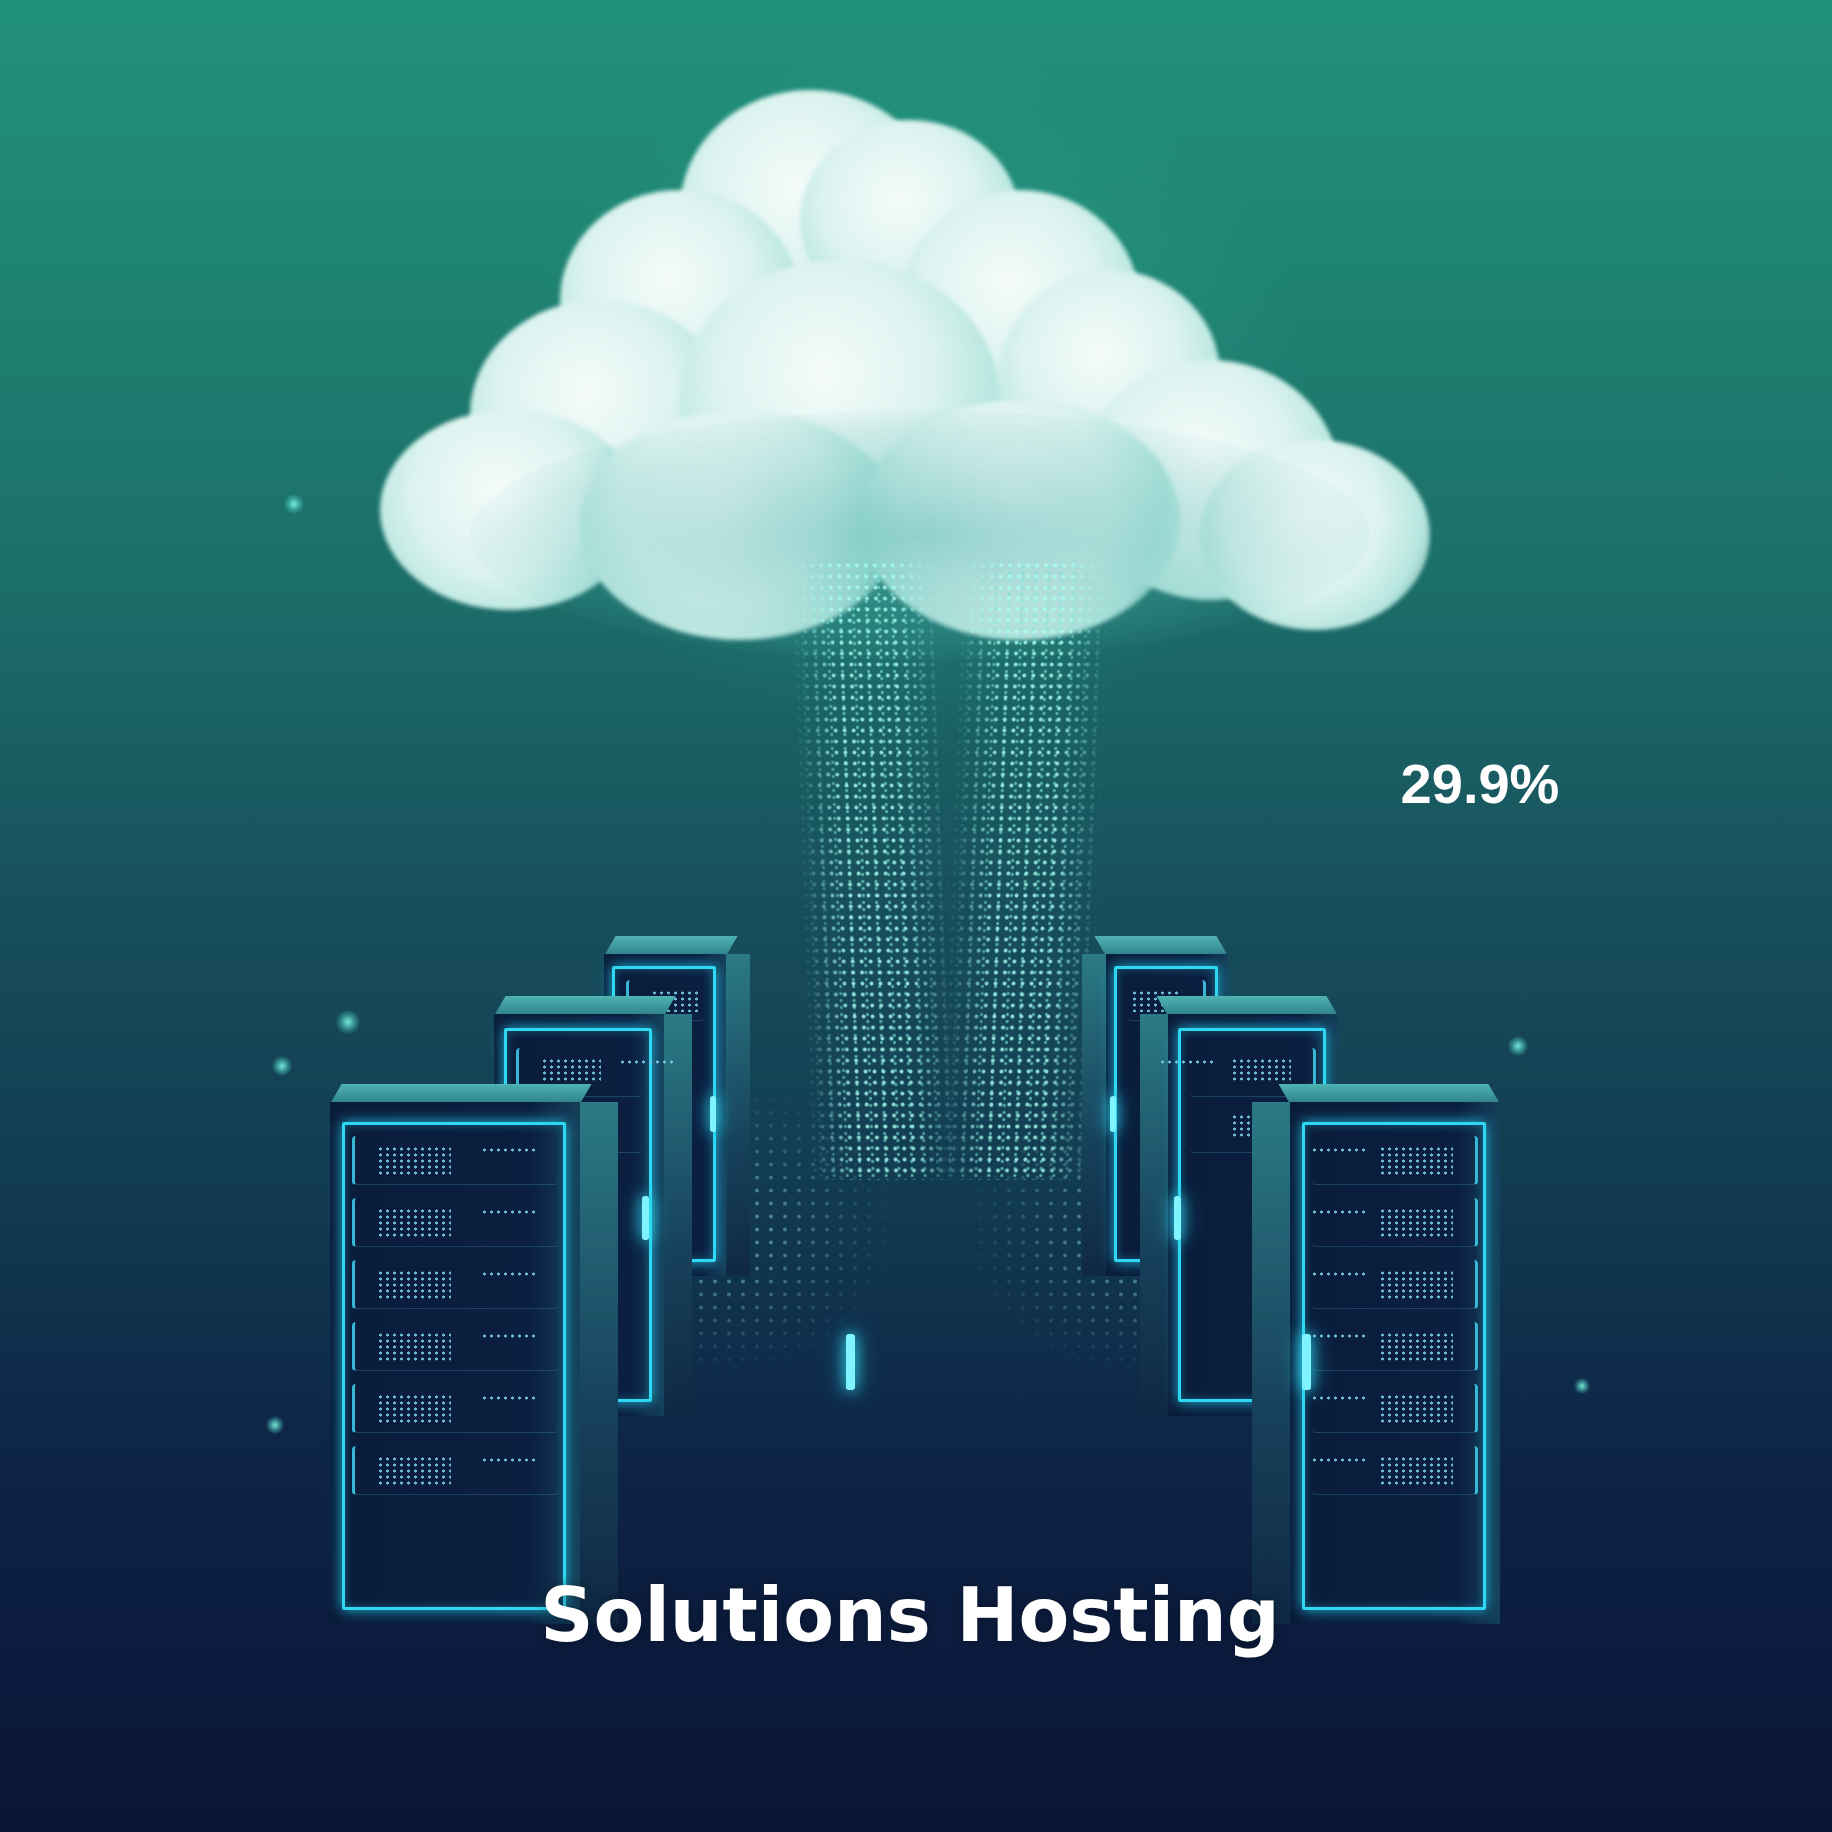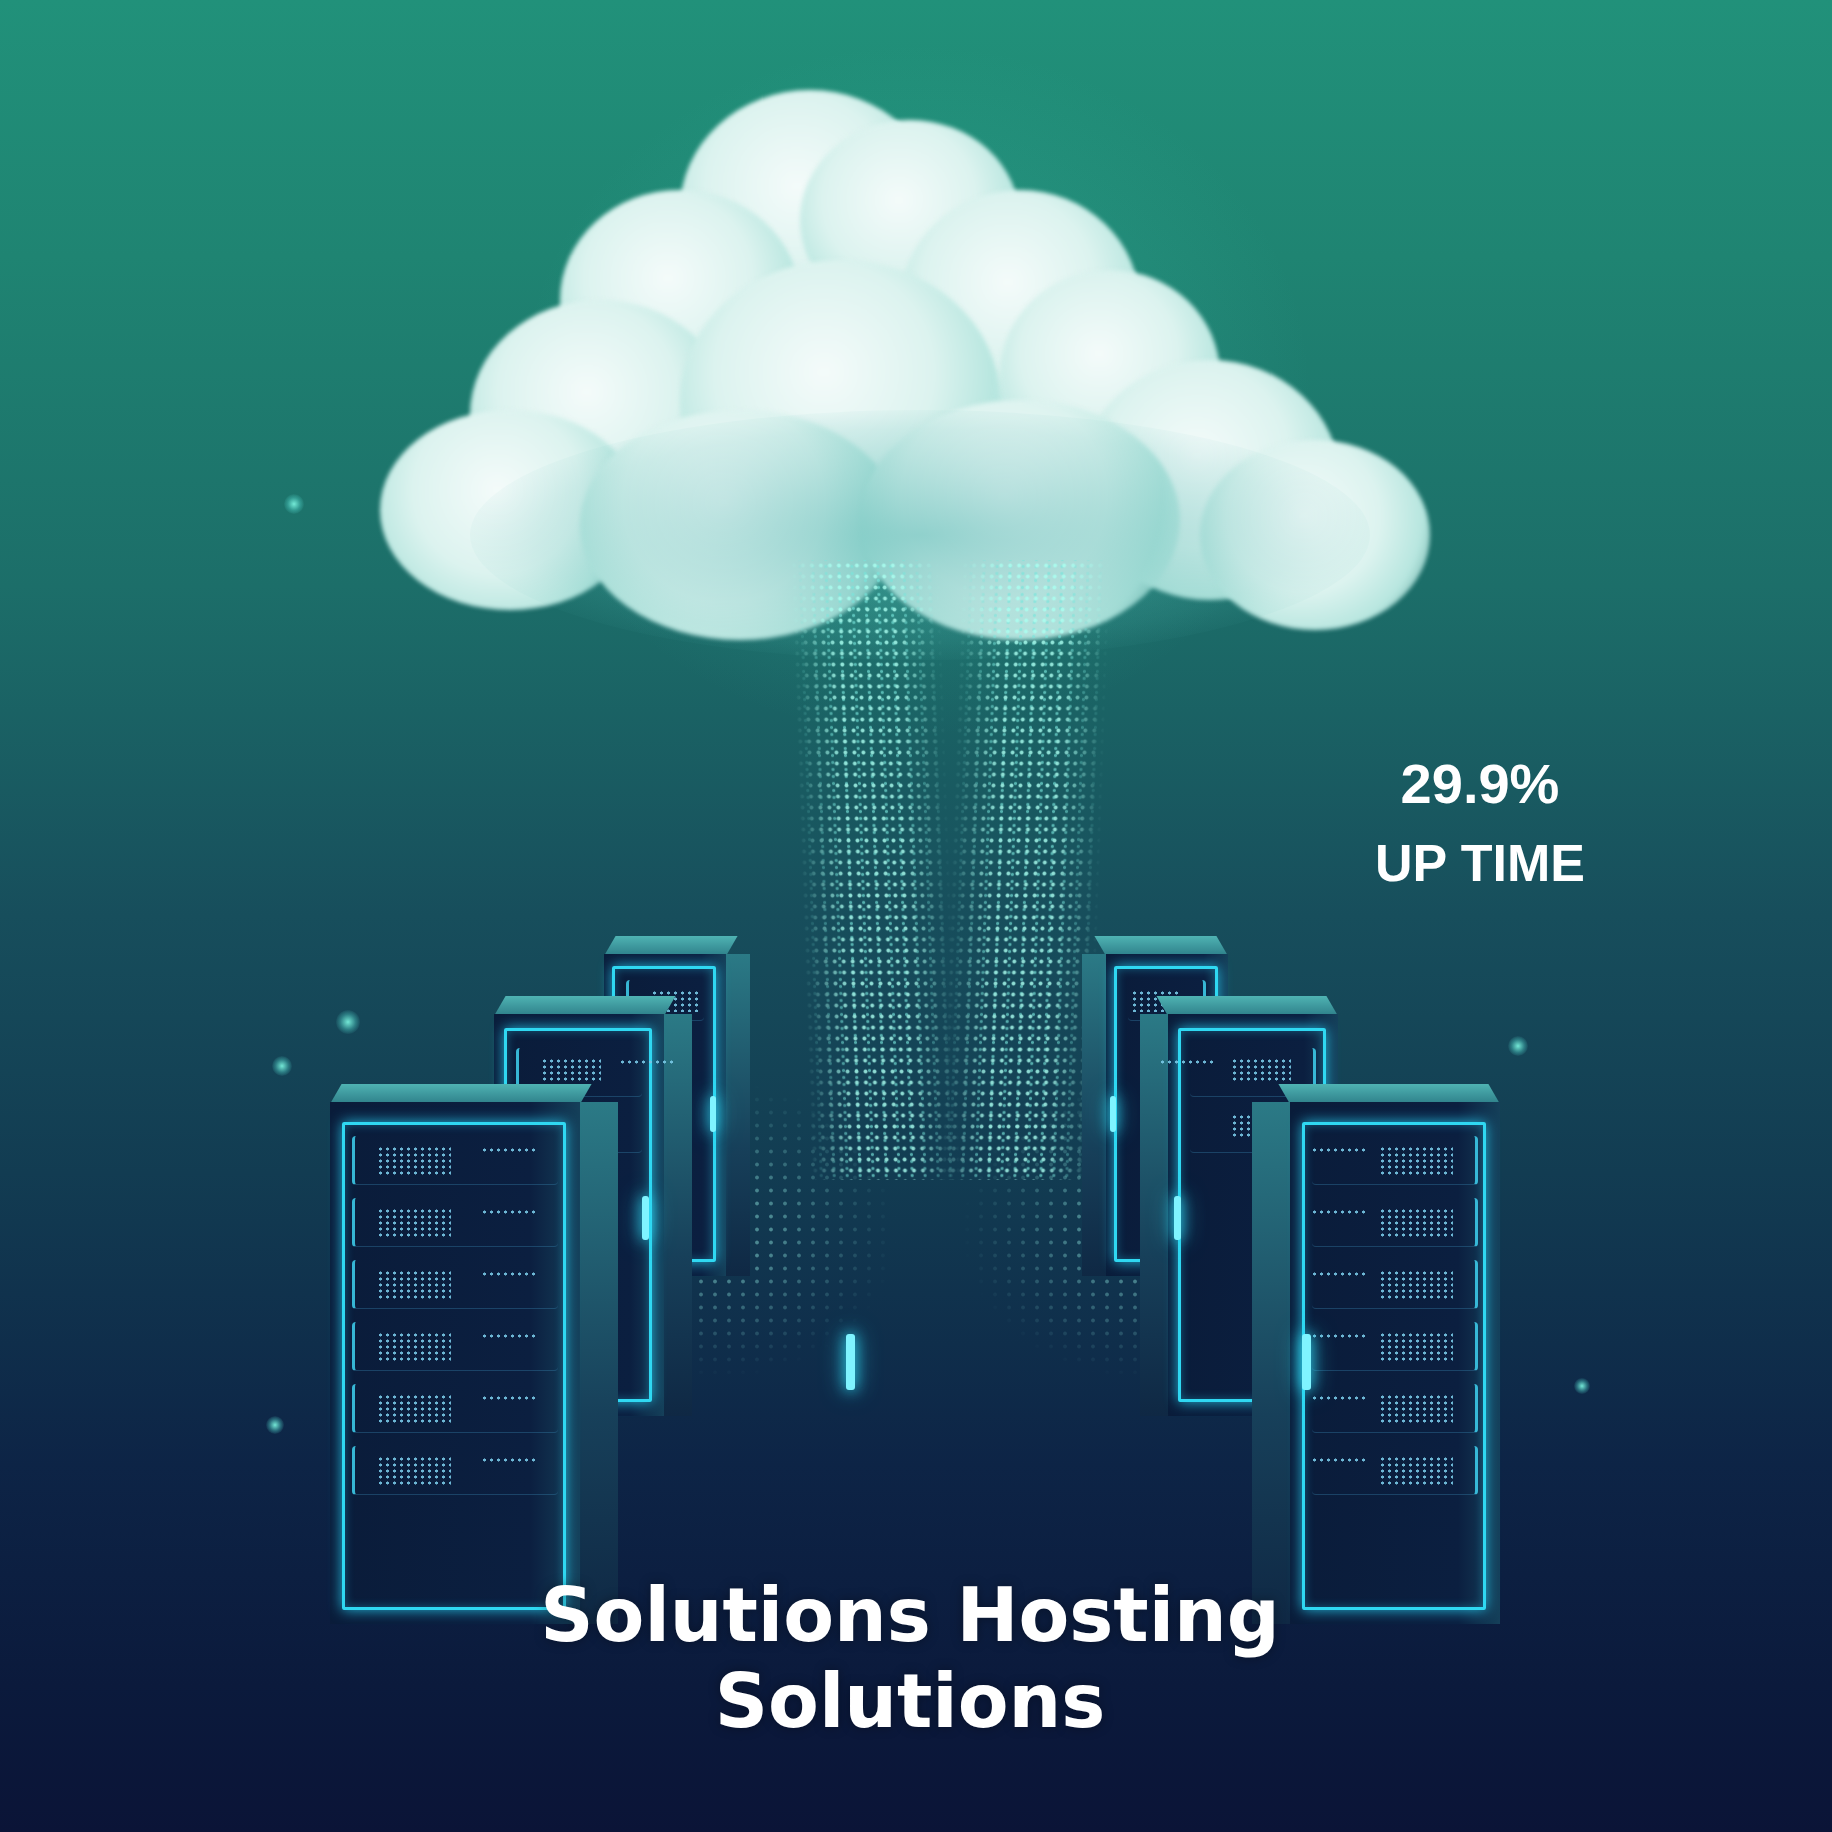--- a/index.html
+++ b/index.html
@@ -259,20 +259,18 @@
       </div>
     <div class="unit" style="top:362px;">
         <div class="dots"></div>
         <div class="leds" style="right:110px;"></div>
       </div>
     <div class="handle" style="left:12px;top:250px;"></div>
   </div>
 
   <div class="uptime">
     <span class="value">29.9%</span>
-    <span class="label">UP TIME</span>
   </div>
 
   <div class="headline">
     <span class="line1">Solutions Hosting</span>
-    <span class="line2">Solutions</span>
   </div>
 </div>
 
 </body></html>

